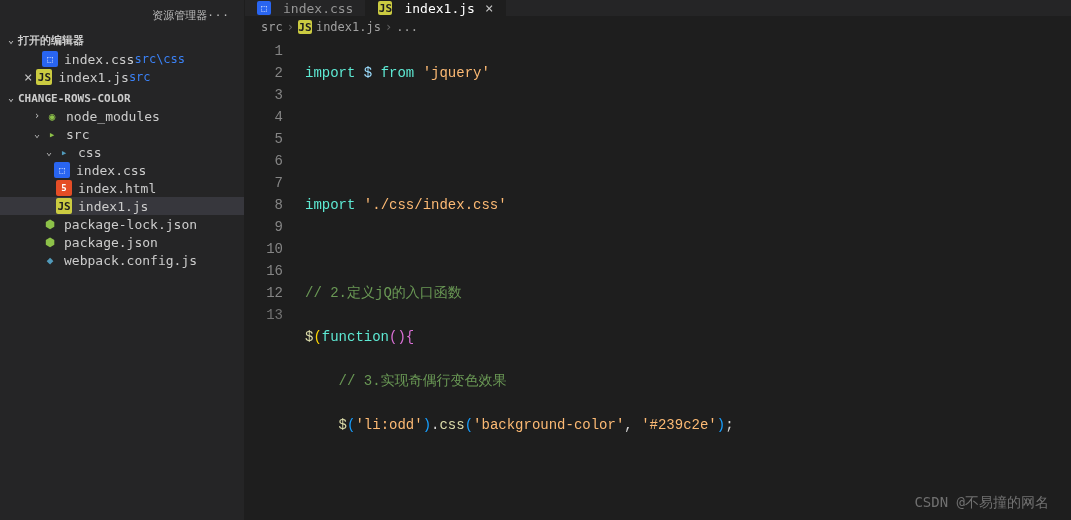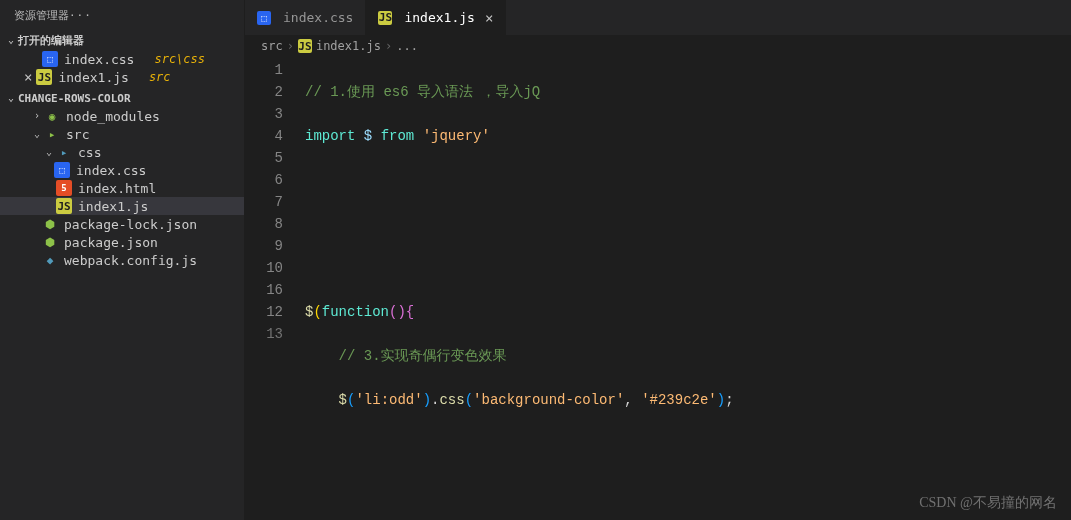--- a/index.html
+++ b/index.html
@@ -17,21 +17,21 @@
 .sidebar {
   width: 245px;
   background: #252526;
   display: flex;
   flex-direction: column;
   border-right: 1px solid #1e1e1e;
 }
 .sb-header {
   display: flex;
   align-items: center;
-  justify-content: flex-start;
+  justify-content: flex-end;
   padding: 8px 14px 6px;
   font-size: 11px;
   color: #bbbbbb;
 }
 .section {
   padding: 2px 0;
 }
 .section-title {
   display: flex;
   align-items: center;
@@ -73,21 +73,21 @@
   font-weight: bold;
   border-radius: 2px;
 }
 .i-css { background: #2965f1; color: #fff; font-size: 9px; }
 .i-js { background: #cbcb41; color: #1e1e1e; font-size: 11px; }
 .i-html { background: #e44d26; color: #fff; font-size: 9px; }
 .i-folder-green { color: #8dc149; }
 .i-folder-teal { color: #519aba; }
 .i-nodejs { color: #8dc149; }
 .i-gear { color: #519aba; }
-.path-sub { color: #eab308; margin-left: 20px; font-size: 12px; font-style: italic; }
+.path-sub { color: #3b82f6; margin-left: 0; font-size: 12px; }
 .close-x { color: #c5c5c5; margin-left: auto; margin-right: 10px; font-size: 14px; cursor: pointer; }
 
 .main {
   flex: 1;
   display: flex;
   flex-direction: column;
   background: #1e1e1e;
 }
 .tabs {
   display: flex;
@@ -145,25 +145,24 @@
 .c-var { color: #9cddfe; }
 .c-string { color: #fdba74; }
 .c-func { color: #dcdcaa; }
 .c-brace-y { color: #ffd700; }
 .c-brace-p { color: #da70d6; }
 .c-brace-b { color: #179fff; }
 .c-plain { color: #d4d4d4; }
 .watermark {
   position: absolute;
   bottom: 8px;
-  right: 14px;
+  right: 22px;
   font-size: 14px;
   color: rgba(180,180,180,0.55);
   pointer-events: none;
-  font-family: Liberation Serif, serif;
 }
 .ellipsis { letter-spacing: 1px; }
 </style>
 </head>
 <body>
 
 <div class="sidebar">
   <div class="sb-header">
     <span>资源管理器</span>
     <span class="ellipsis">···</span>
@@ -266,25 +265,26 @@
 <div>6</div>
 <div>7</div>
 <div>8</div>
 <div>9</div>
 <div>10</div>
 <div>16</div>
 <div>12</div>
 <div class="active-ln">13</div>
     </div>
     <div class="code">
-<div><span class="c-comment">// 1.使用 es6 导入语法 ，导入jQ</span></div>
 <div><span class="c-keyword">import</span> <span class="c-var">$</span> <span class="c-keyword">from</span> <span class="c-string">'jquery'</span></div>
 <div> </div>
 <div> </div>
+<div><span class="c-keyword">import</span> <span class="c-string">'./css/index.css'</span></div>
 <div> </div>
+<div><span class="c-comment">// 2.定义jQ的入口函数</span></div>
 <div><span class="c-func">$</span><span class="c-brace-y">(</span><span class="c-keyword">function</span><span class="c-brace-p">()</span><span class="c-brace-p">{</span></div>
 <div>    <span class="c-comment">// 3.实现奇偶行变色效果</span></div>
 <div>    <span class="c-func">$</span><span class="c-brace-b">(</span><span class="c-string">'li:odd'</span><span class="c-brace-b">)</span><span class="c-plain">.</span><span class="c-func">css</span><span class="c-brace-b">(</span><span class="c-string">'background-color'</span><span class="c-plain">, </span><span class="c-string">'#239c2e'</span><span class="c-brace-b">)</span><span class="c-plain">;</span></div>
 
 
     </div>
   </div>
 </div>
 
 <div class="watermark">CSDN @不易撞的网名</div>

